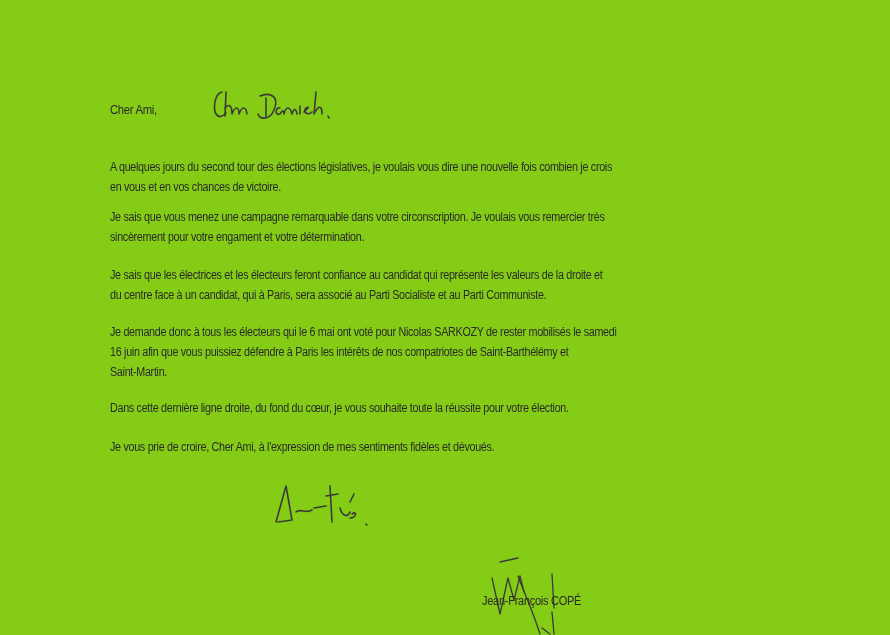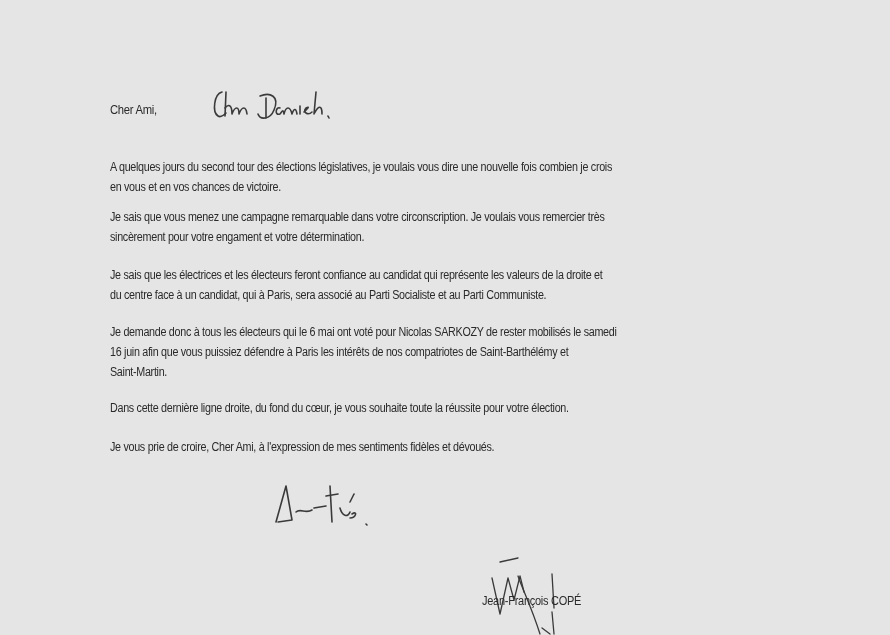--- a/index.html
+++ b/index.html
@@ -12,21 +12,21 @@
       height: 635px;
       position: relative;
       overflow: hidden;
       font-family: "Liberation Sans", sans-serif;
       color: #2a2a2a;
     }
     .page {
       position: absolute;
       left: 0; top: 0;
       width: 890px; height: 635px;
-      background: #e5e5e5;
+      background: #84cc16;
     }
     .salutation {
       position: absolute;
       left: 110px;
       top: 103px;
       font-size: 12.5px;
       letter-spacing: -0.3px;
       transform: scaleX(0.9);
       transform-origin: left top;
     }

